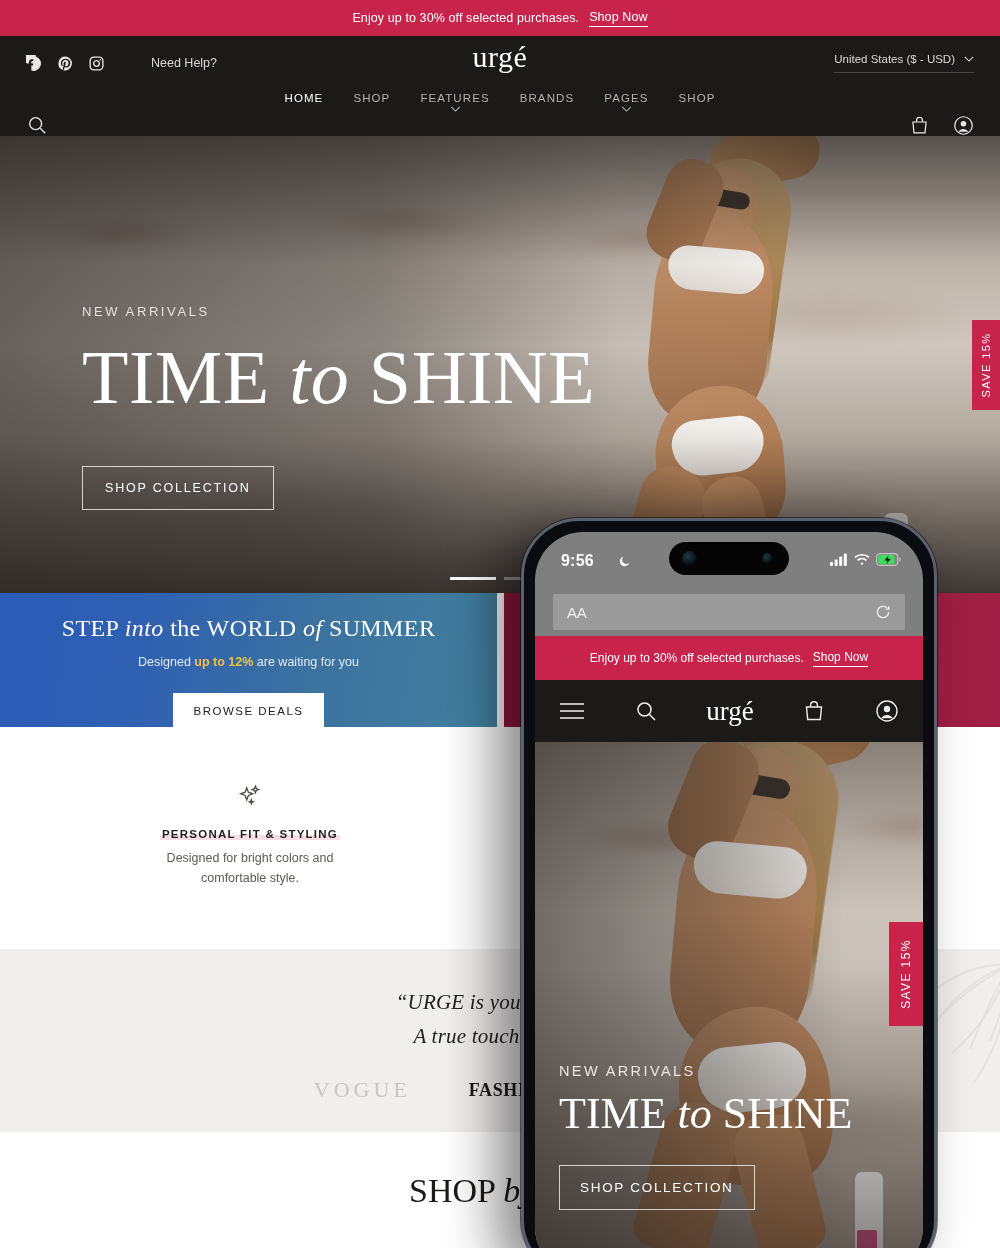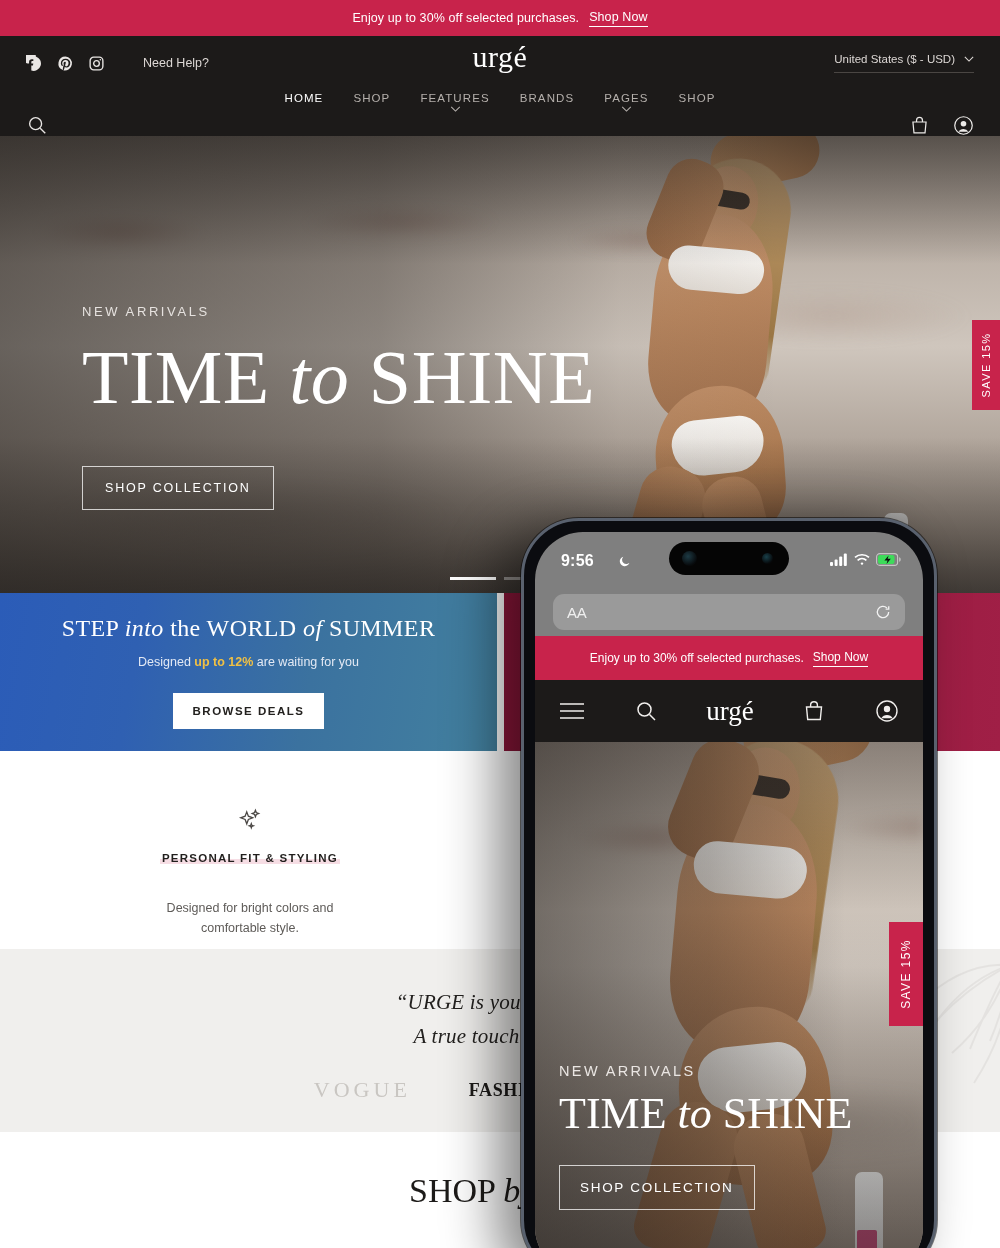--- a/index.html
+++ b/index.html
@@ -20,21 +20,21 @@
     display:flex; align-items:center; justify-content:center; gap:10px;
     font-size:12.5px; letter-spacing:.1px;
   }
   .announce .shop-now { color:#fff; text-decoration:none; border-bottom:1px solid #fff; padding-bottom:2px; font-size:12.5px; }
 
   
   .header { position:absolute; top:36px; left:0; right:0; height:100px; background:#1c1a19; z-index:20; }
   .hdr-top { height:54px; display:flex; align-items:center; padding:0 26px; position:relative; }
   .social { display:flex; align-items:center; gap:14px; }
   .soc-ic { width:17px; height:17px; display:block; color:#e9e6e4; }
-  .need-help { color:#ddd8d5; font-size:12.5px; margin-left:24px; }
+  .need-help { color:#ddd8d5; font-size:12.5px; margin-left:32px; }
   .brand {
     position:absolute; left:0; right:0; top:4px; text-align:center;
     font-family:"Liberation Serif", serif; color:#fff; font-size:30px;
     letter-spacing:.5px; pointer-events:none;
   }
   .brand span { pointer-events:auto; }
   .currency {
     margin-left:auto; display:flex; align-items:center; gap:9px;
     color:#ddd8d5; font-size:11.5px; border-bottom:1px solid #4a4643; padding-bottom:7px;
   }
@@ -131,29 +131,29 @@
   
   .promo { position:absolute; top:593px; left:0; width:1000px; height:158px; display:flex; }
   .promo-a { width:497px; height:100%; background:linear-gradient(100deg,#2b5cb8 0%,#2f60b2 28%,#3b729f 62%,#43819f 100%); position:relative; }
   .promo-gap { width:7px; background:#fff; }
   .promo-b { flex:1; background:linear-gradient(95deg,#8f173b 0%,#9a1b40 60%,#a01f46 100%); }
   .promo-inner { position:absolute; inset:0; display:flex; flex-direction:column; align-items:center; justify-content:center; }
   .promo-h { font-family:"Liberation Serif", serif; color:#fff; font-size:24px; letter-spacing:.4px; }
   .promo-h em { font-style:italic; }
   .promo-sub { margin-top:13px; color:#e3e9f4; font-size:12.5px; }
   .promo-sub b { color:#f0c044; font-weight:700; }
-  .promo-btn { margin-top:24px; background:#fff; color:#23211f; font-size:11.5px; letter-spacing:1.5px; padding:12px 20px; border:none; cursor:pointer; font-family:inherit; font-weight:700; }
-
-  
-  .features { position:absolute; top:751px; left:0; width:1000px; height:198px; background:#fff; display:flex; }
+  .promo-btn { margin-top:24px; background:#fff; color:#23211f; font-size:11.5px; letter-spacing:1.5px; padding:12px 20px; border:none; cursor:pointer; font-family:inherit; font-weight:400; }
+
+  
+  .features { position:absolute; top:727px; left:0; width:1000px; height:198px; background:#fff; display:flex; }
   .feat { flex:1; display:flex; flex-direction:column; align-items:center; padding-top:56px; }
   .feat-ic { width:26px; height:26px; color:#4a4744; }
   .feat-t { margin-top:19px; font-size:11.5px; letter-spacing:1.25px; font-weight:700; color:#211f1d;
     background:linear-gradient(transparent 62%, #f6dde4 62%); padding:0 2px; }
-  .feat-d { margin-top:34px; font-size:12.5px; line-height:1.62; color:#5e5b58; text-align:center; max-width:180px; }
+  .feat-d { margin-top:8px; font-size:12.5px; line-height:1.62; color:#5e5b58; text-align:center; max-width:180px; }
 
   
   .quote-sec { position:absolute; top:949px; left:0; width:1000px; height:183px; background:#f0efed; overflow:hidden; }
   .leaf { position:absolute; right:-20px; top:8px; width:160px; height:180px; opacity:.5; }
   .quote-wrap { position:absolute; left:0; right:0; top:36px; text-align:center; }
   .quote {
     font-family:"Liberation Serif", serif; font-style:italic; font-size:21px; color:#23211f;
     line-height:1.62; letter-spacing:.2px;
   }
   .logos { position:absolute; left:0; right:0; top:128px; display:flex; justify-content:center; align-items:center; gap:58px; }
@@ -179,21 +179,21 @@
   .ios-top { height:62px; background:#7f7f7f; position:relative; }
   .ios-time { position:absolute; left:26px; top:20px; color:#fff; font-size:16px; font-weight:700; letter-spacing:.2px; display:flex; align-items:center; gap:24px; }
   .moon { width:13px; height:13px; color:#fff; }
   .island { position:absolute; left:50%; transform:translateX(-50%); top:10px; width:120px; height:33px; background:#050505; border-radius:20px; }
   .island::before{content:""; position:absolute; left:13px; top:9px; width:15px; height:15px; border-radius:50%; background:radial-gradient(circle at 40% 36%, #1d3a44, #07090b 70%);}
   .island::after{content:""; position:absolute; right:16px; top:11px; width:11px; height:11px; border-radius:50%; background:radial-gradient(circle at 40% 36%, #19404a, #06080a 70%);}
   .ios-status { position:absolute; right:22px; top:21px; display:flex; align-items:center; gap:6px; }
   .ios-status svg { color:#fff; }
 
   .url-bar { height:42px; background:#7f7f7f; padding:0 18px; }
-  .url-inner { height:36px; background:#9a9a9a; border-radius:11px; display:flex; align-items:center; justify-content:space-between; padding:0 14px; }
+  .url-inner { height:36px; background:#9a9a9a; border-radius:2px; display:flex; align-items:center; justify-content:space-between; padding:0 14px; }
   .aa { color:#efefef; font-size:15px; letter-spacing:-.3px; }
   .reload { width:16px; height:16px; color:#f2f2f2; }
 
   .m-announce { background:#c8234b; height:44px; display:flex; align-items:center; justify-content:center; gap:9px; color:#fff; font-size:12px; }
   .m-announce a { color:#fff; text-decoration:none; border-bottom:1px solid #fff; padding-bottom:2px; }
   .m-nav { background:#1c1a19; height:62px; display:flex; align-items:center; justify-content:space-between; padding:0 24px; }
   .m-nav svg { color:#f0eeec; }
   .m-logo { font-family:"Liberation Serif", serif; color:#fff; font-size:27px; }
   .m-hero { position:relative; height:560px; overflow:hidden; background:#93887f; }
   .m-copy { position:absolute; left:24px; bottom:92px; z-index:4; }

